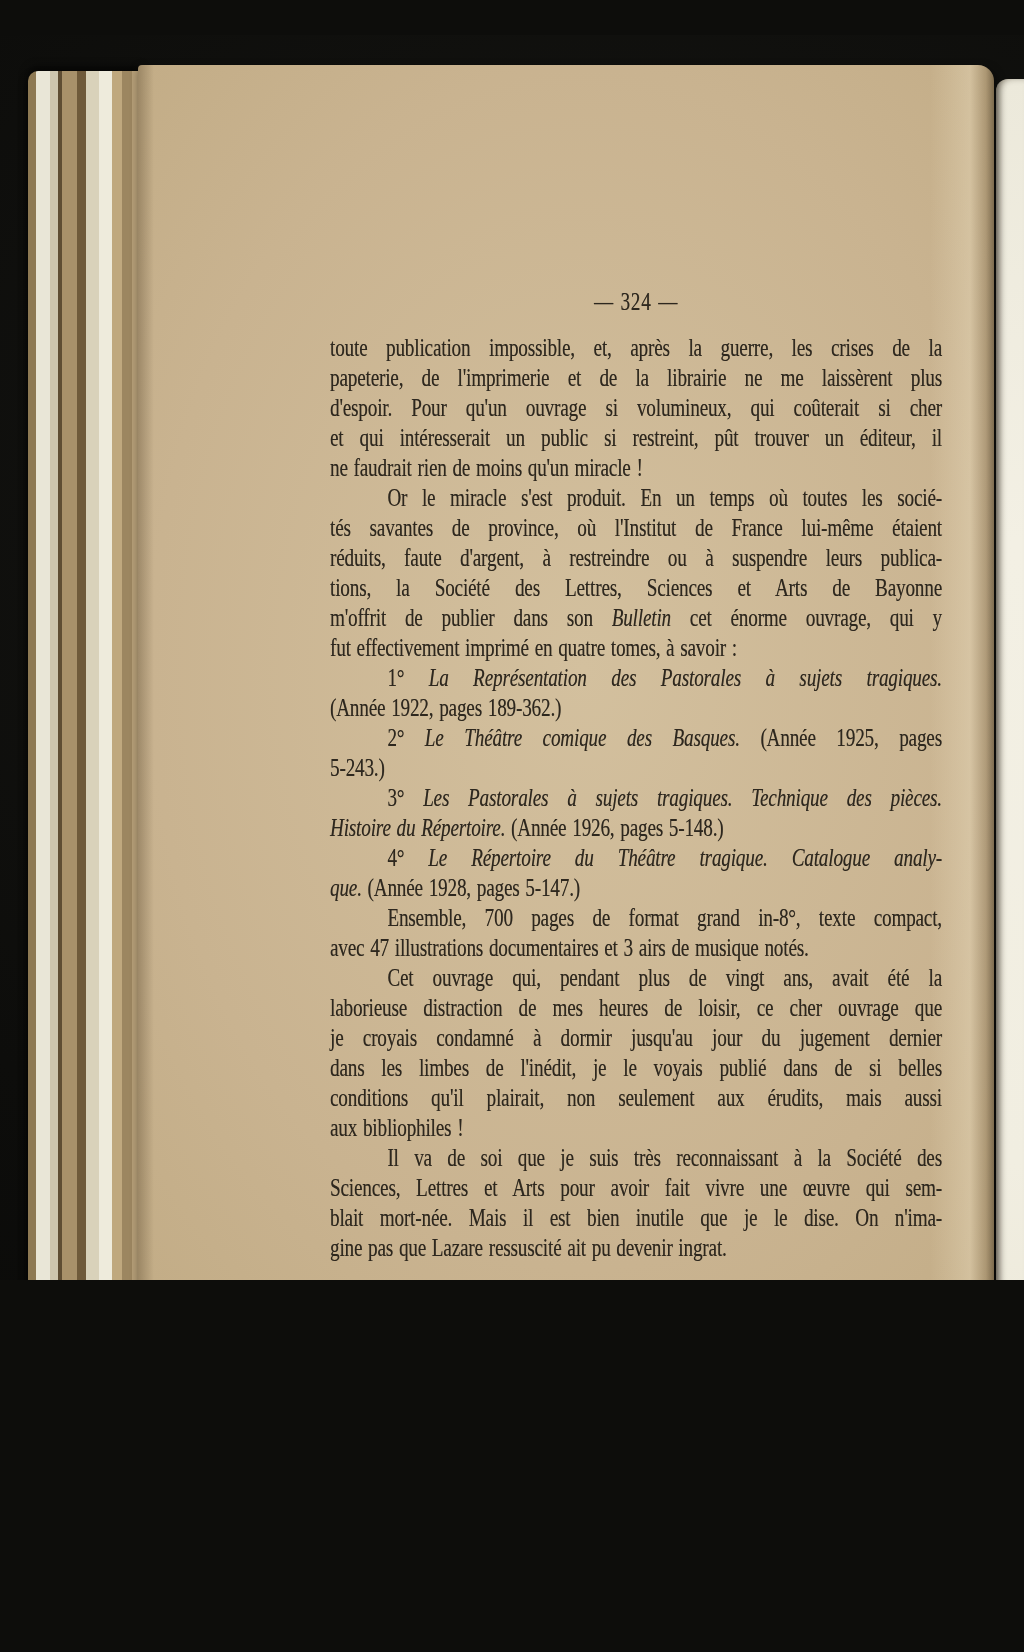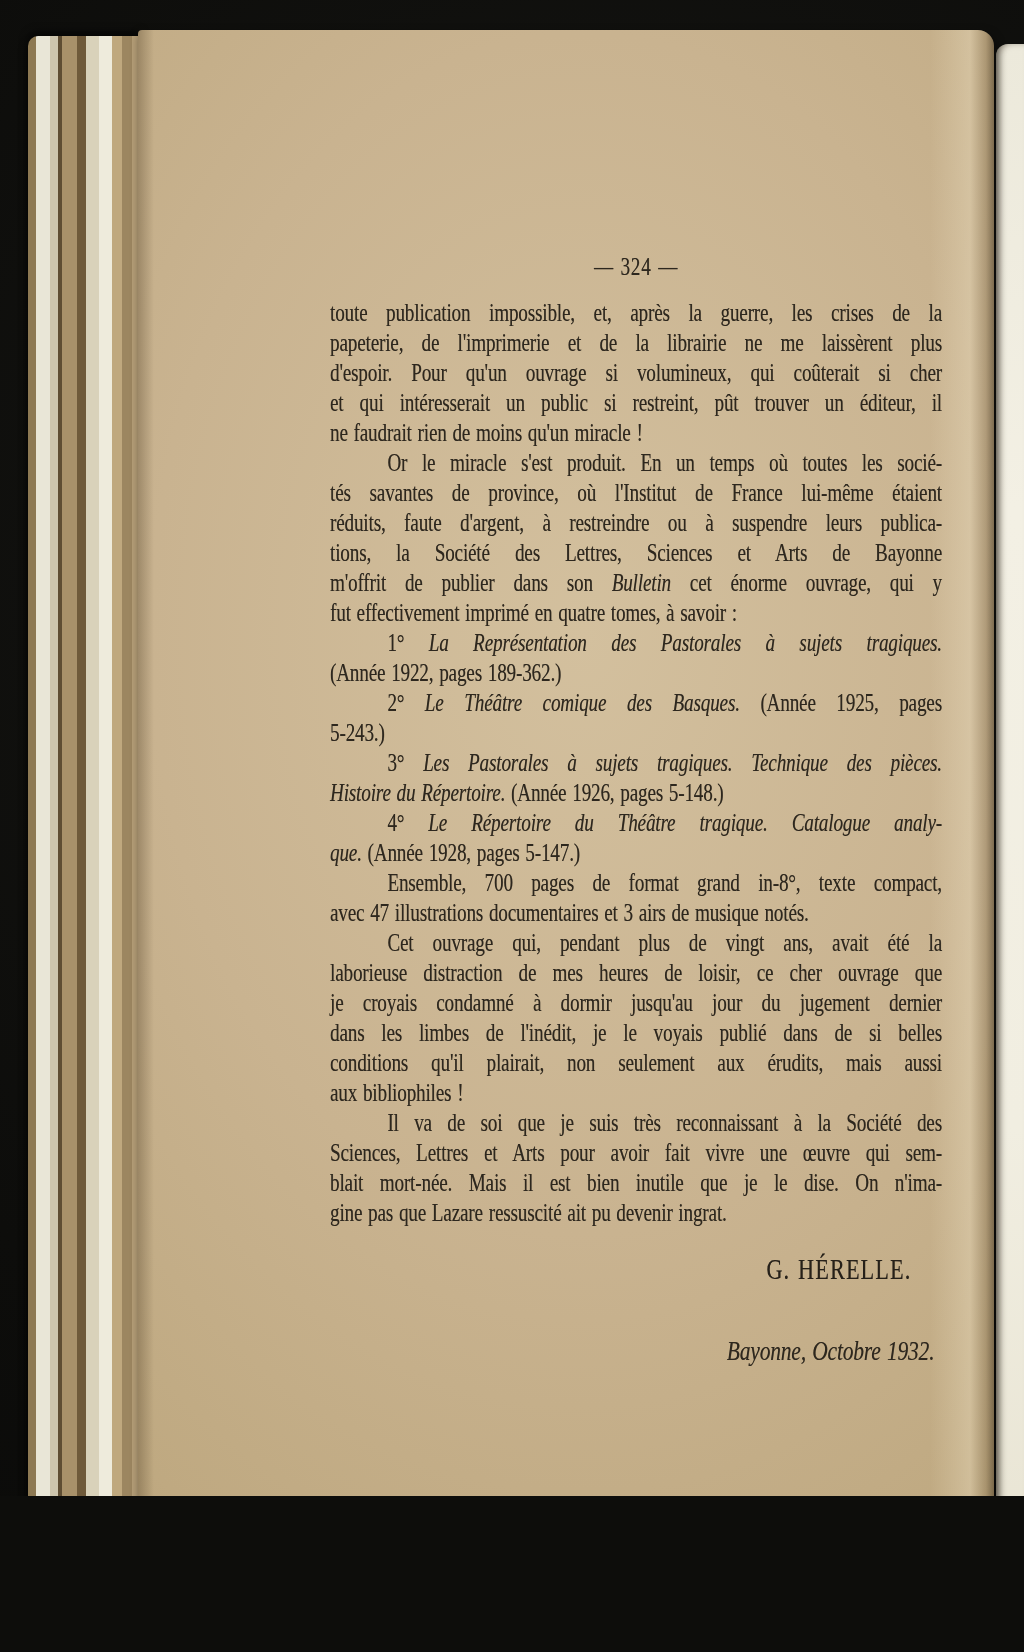--- a/index.html
+++ b/index.html
@@ -1,20 +1,21 @@
 <!DOCTYPE html>
 <html><head>
 <meta charset="utf-8">
 <style>
   html,body { margin:0; padding:0; background:#0d0d0b; }
   #stage {
-    position:relative; width:1024px; height:1496px; overflow:hidden;
+    position:relative; width:1024px; height:1245px; overflow:hidden;
     background:
       radial-gradient(140% 100% at 60% 40%, #161613 0%, #0d0d0b 60%, #090908 100%);
     font-family:"Liberation Serif","DejaVu Serif",serif;
+    margin-top:35px;
   }
   
   #edge-stack {
     position:absolute; left:28px; top:36px; width:112px; height:1606px;
     border-radius:10px 0 0 16px;
     background:linear-gradient(90deg,
       #8d7953 0px, #8d7953 8px,
       #e9e6d7 8px, #e9e6d7 22px,
       #cdc5ad 22px, #cdc5ad 30px,
       #5e4d33 30px, #5e4d33 34px,

